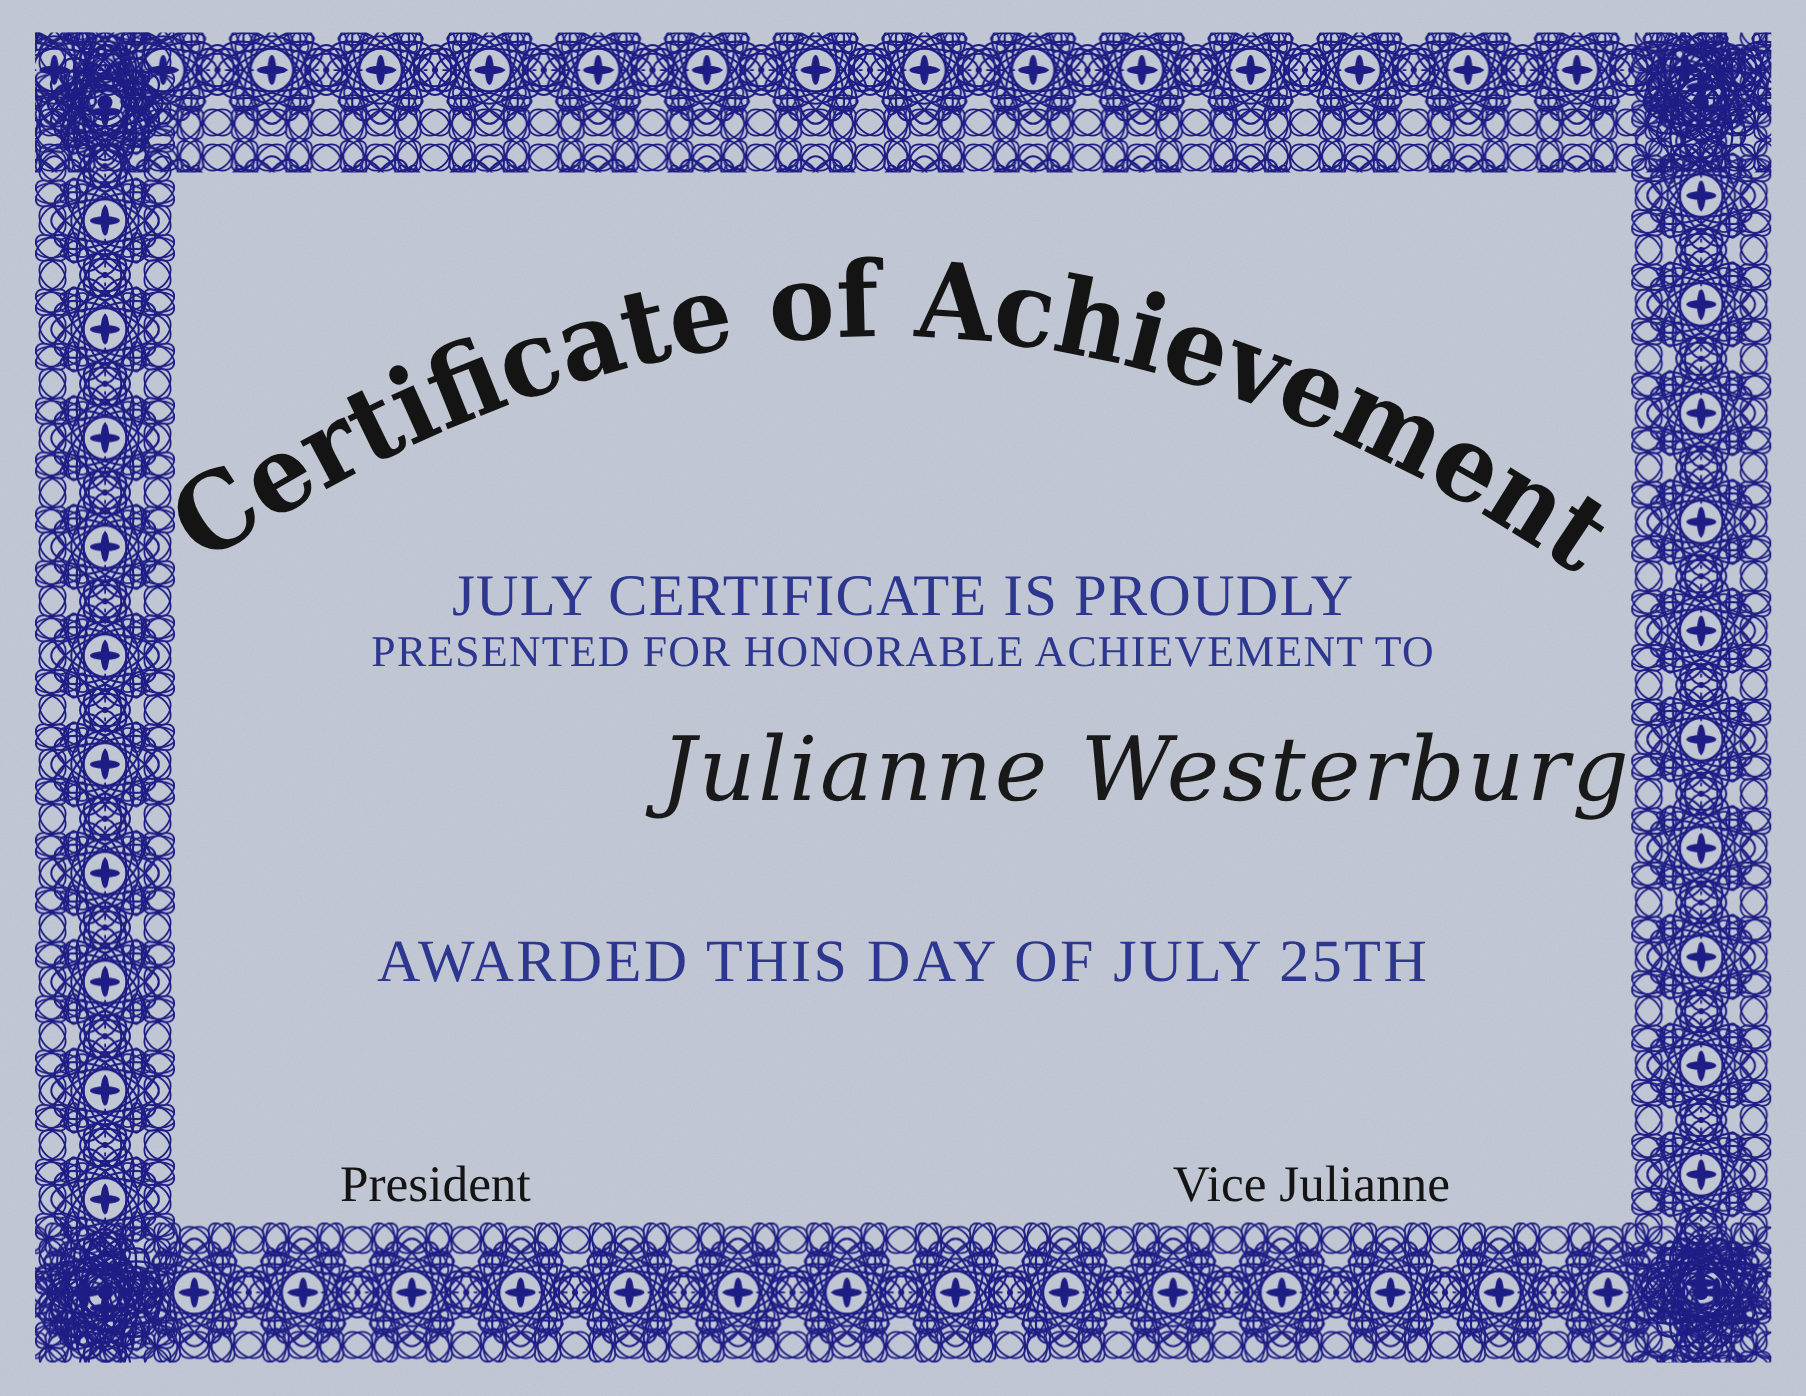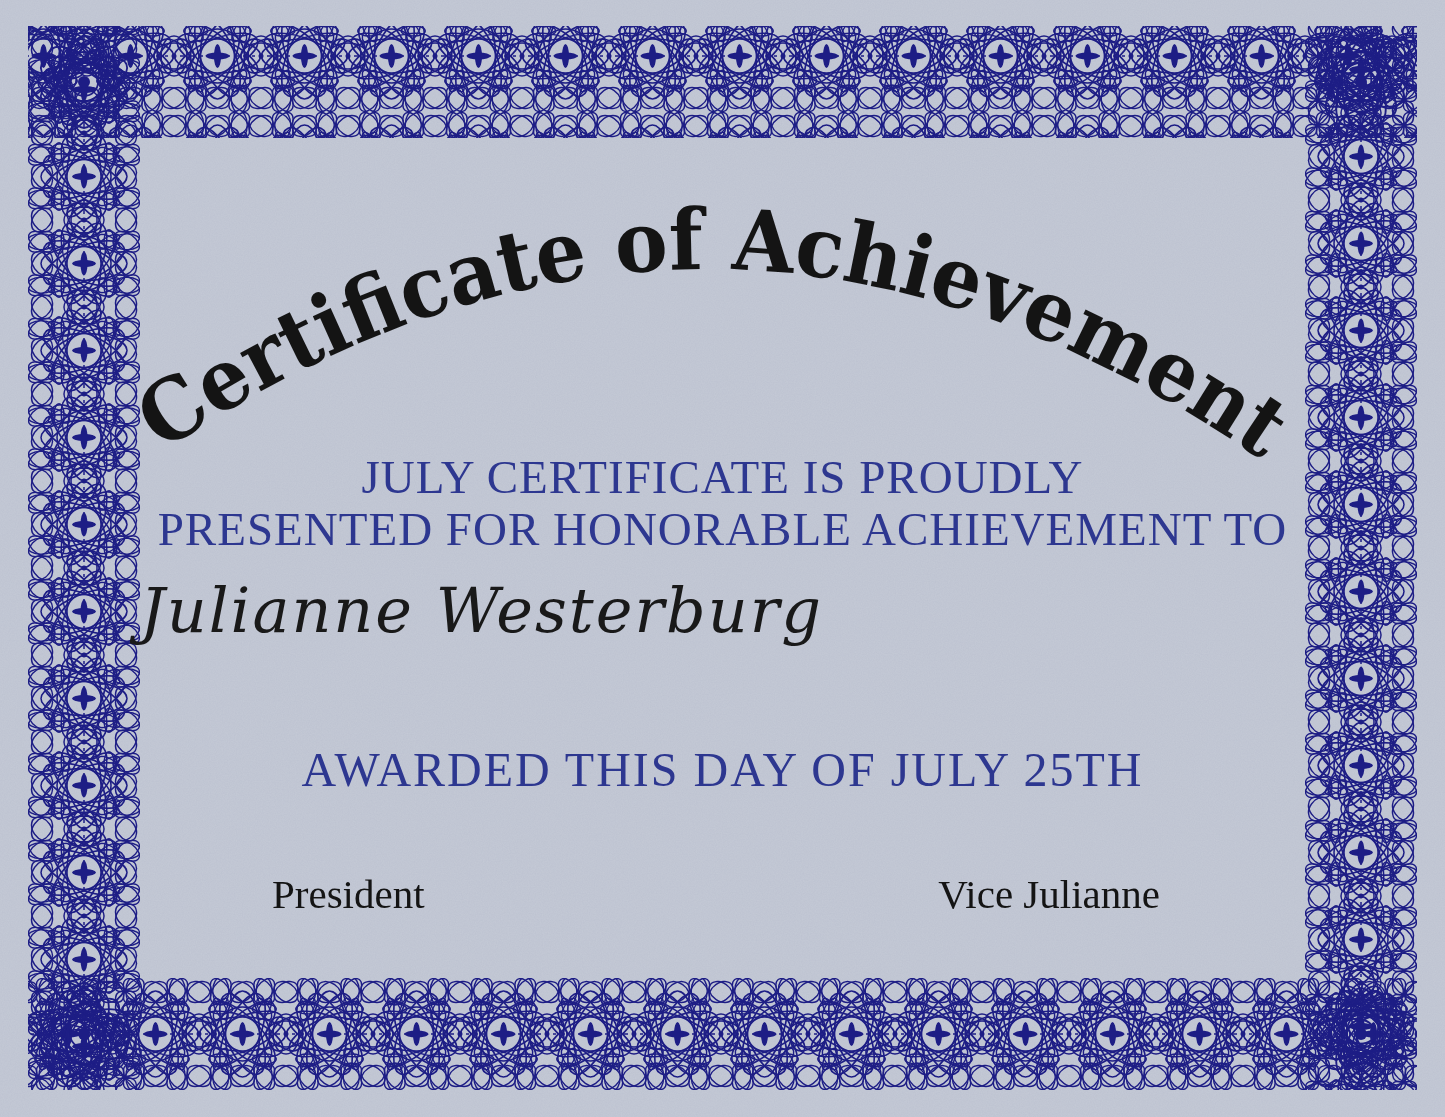--- a/index.html
+++ b/index.html
@@ -18,30 +18,30 @@
     font-weight: 700;
     font-size: 84px;
     fill: #141414;
   }
   .line {
     position: absolute; left: 140px; right: 140px;
     text-align: center; white-space: nowrap;
     color: #2d3790; letter-spacing: 1px;
   }
   .line1 { top: 450px; font-size: 47px; }
-  .line2 { top: 502px; font-size: 47px; }
+  .line2 { top: 502px; font-size: 35px; }
   .awarded { top: 706px; font-size: 48px; letter-spacing: 2px; margin-top: 36px; }
   .name {
     position: absolute; left: 140px; right: 140px; top: 574px;
-    text-align: left; white-space: nowrap;
+    text-align: right; white-space: nowrap;
     font-family: "DejaVu Serif", serif; font-style: italic;
-    font-size: 62px; color: #191919; letter-spacing: 2px;
+    font-size: 71px; color: #191919; letter-spacing: 2px;
   }
   .sigrow {
-    position: absolute; left: 272px; width: 888px; top: 870px;
+    position: absolute; left: 272px; width: 888px; top: 923px;
     display: flex; justify-content: space-between;
     color: #141414; font-size: 41px;
   }
 </style>
 </head>
 <body>
 
 <div class="cert">
 
   <svg class="layer" viewBox="0 0 1445 1117" aria-hidden="true">

